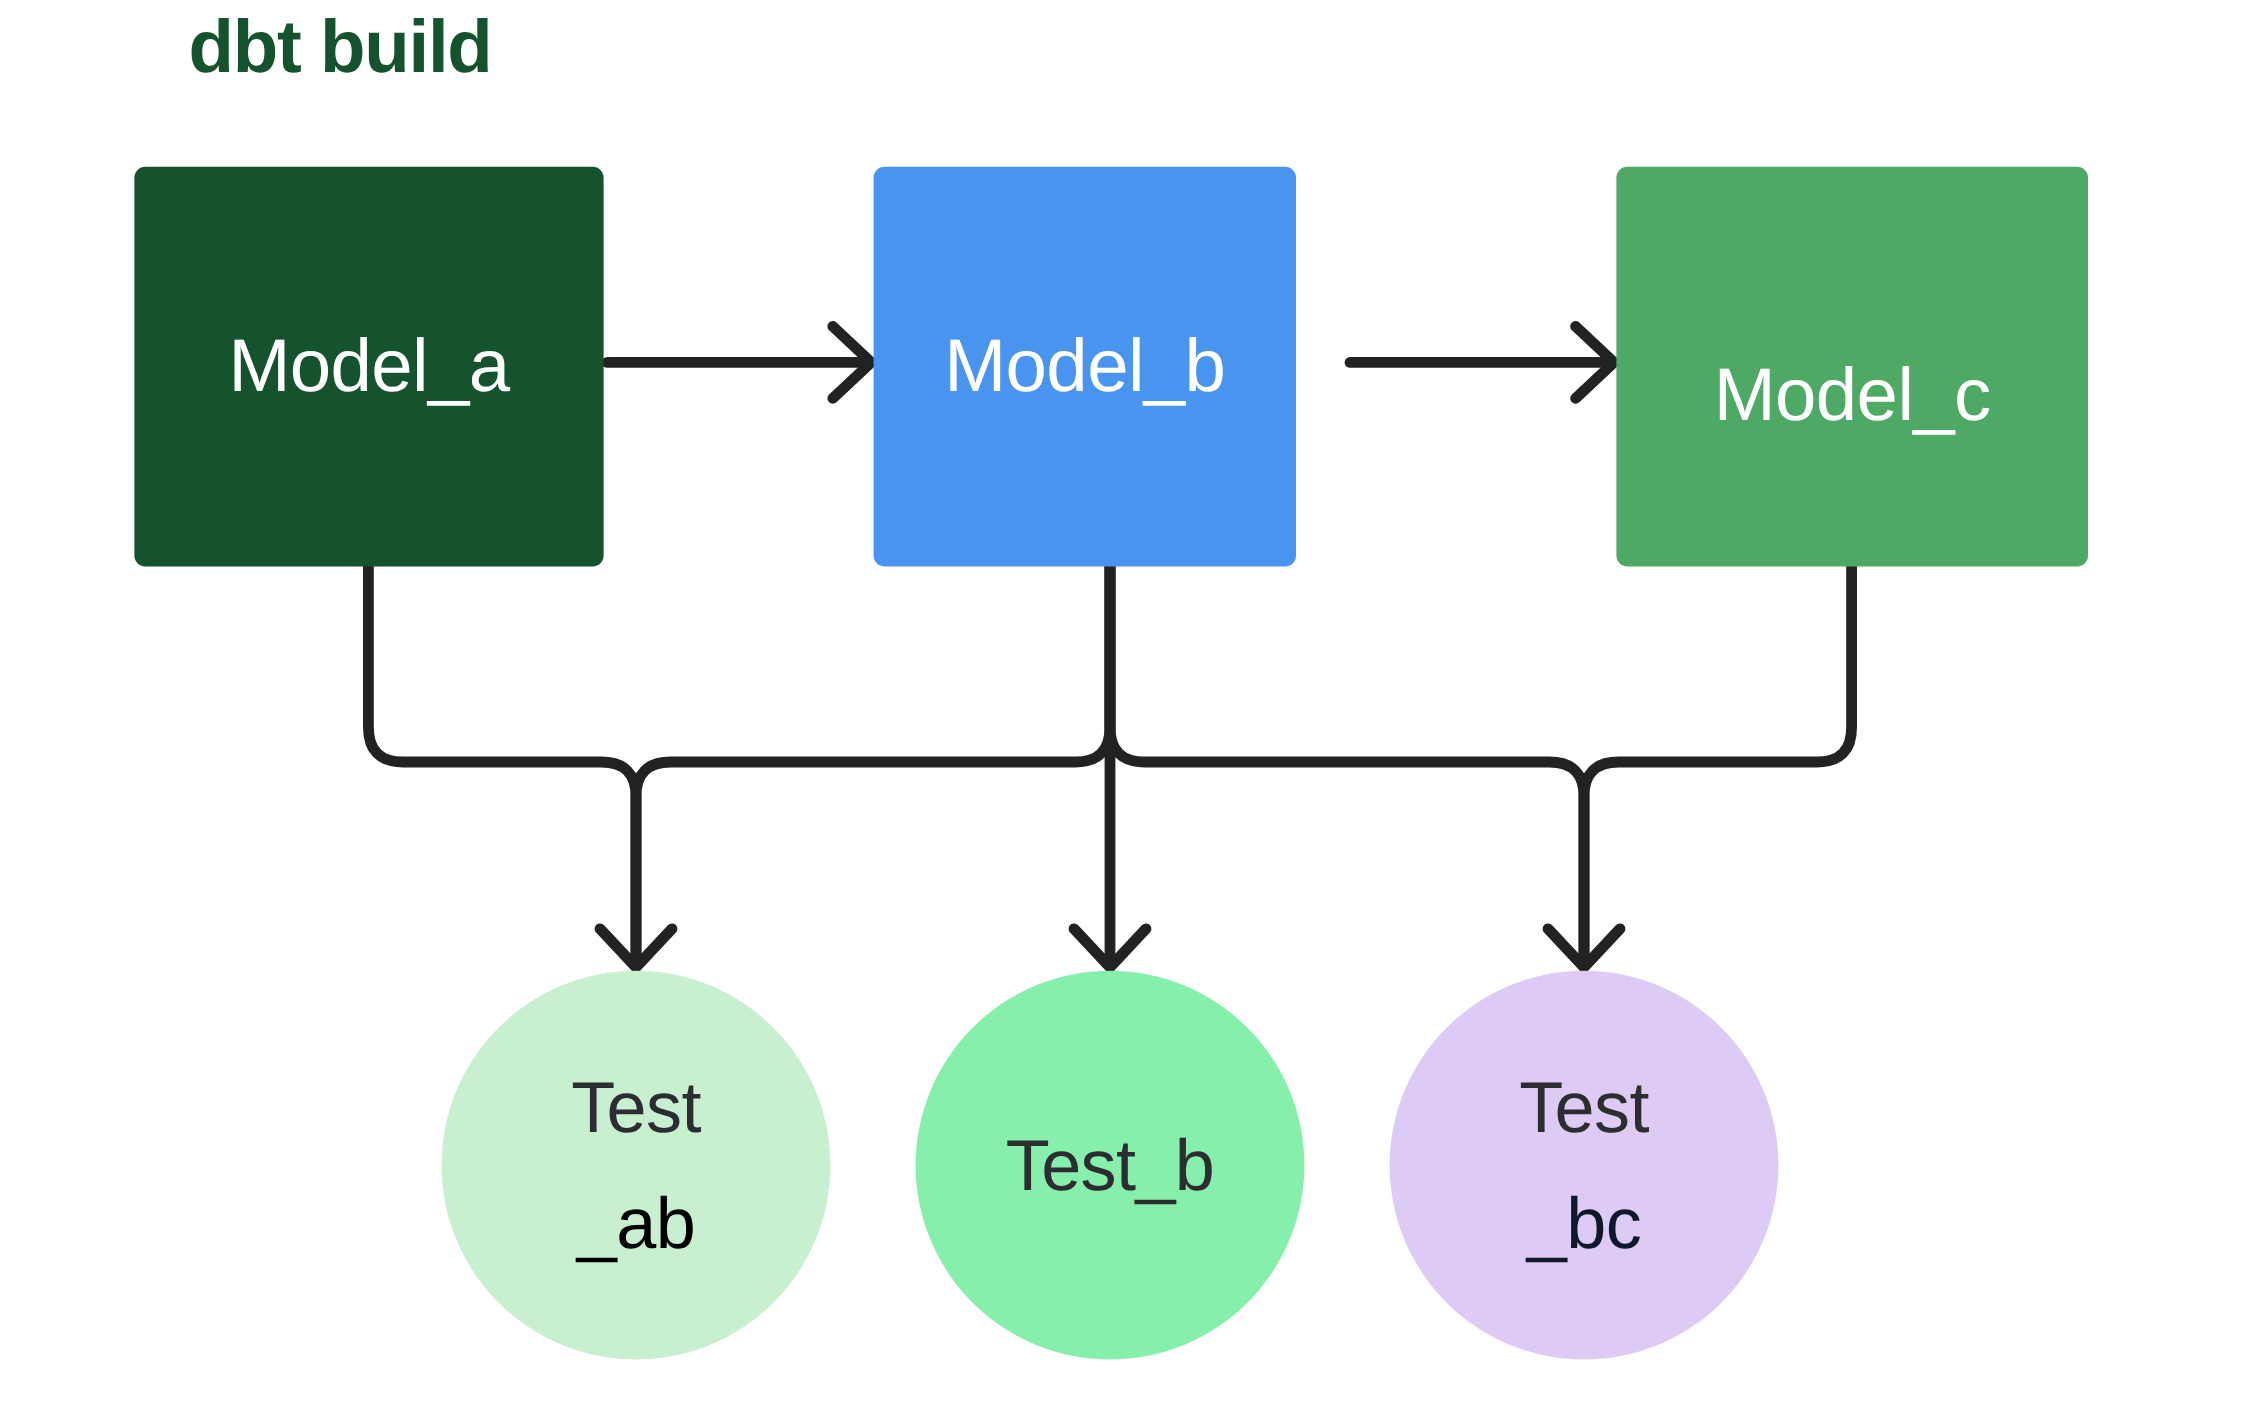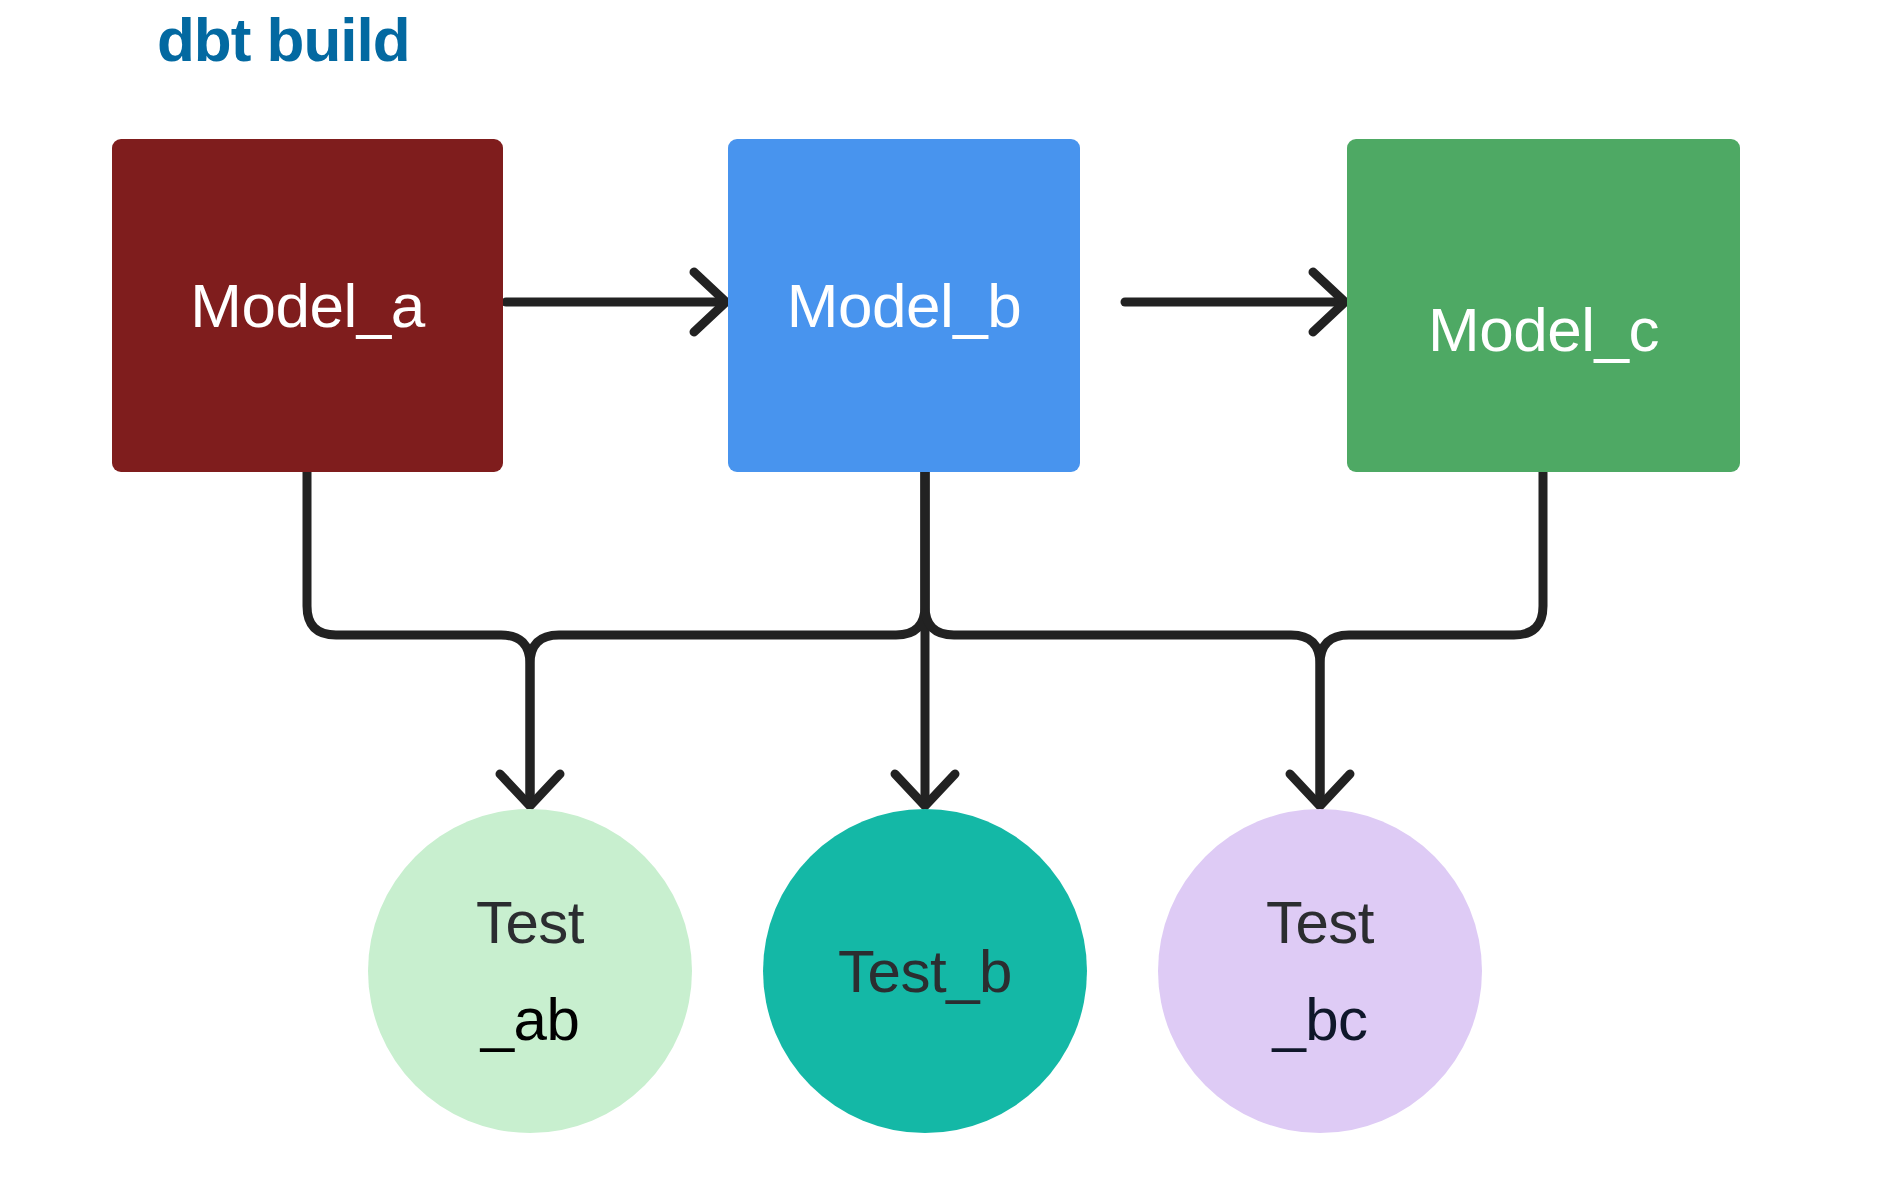--- a/index.html
+++ b/index.html
@@ -73,21 +73,21 @@
     line-height: 97px;
     letter-spacing: -0.5px;
     white-space: nowrap;
   }
 </style>
 </head>
 <body>
 
 <div class="canvas">
 
-  <div class="title" style="color: #0369a1;">dbt build</div>
+  <div class="title" style="color: #14532d;">dbt build</div>
 
   <svg class="connectors" viewBox="0 0 1880 1186" xmlns="http://www.w3.org/2000/svg">
     <g fill="none" stroke-width="9" stroke-linecap="round" stroke-linejoin="round" stroke="#222222">
 
       <path d="M 506 302 H 720"></path>
       <path d="M 694 272 L 726 302 L 694 332"></path>
 
       <path d="M 1125 302 H 1339"></path>
       <path d="M 1313 272 L 1345 302 L 1313 332"></path>
 
@@ -100,38 +100,38 @@
       <path d="M 925 472 V 606 Q 925 635 954 635 H 1291 Q 1320 635 1320 664 V 800"></path>
 
       <path d="M 1543 472 V 606 Q 1543 635 1514 635 H 1349 Q 1320 635 1320 664 V 800"></path>
 
       <path d="M 500 774 L 530 806 L 560 774"></path>
       <path d="M 895 774 L 925 806 L 955 774"></path>
       <path d="M 1290 774 L 1320 806 L 1350 774"></path>
     </g>
   </svg>
 
-  <div class="node node-a" style="background-color: #7f1d1d;">
+  <div class="node node-a" style="background-color: #14532d;">
     <span class="node-label" style="color: rgb(255, 255, 255);">Model_a</span>
   </div>
 
   <div class="node node-b" style="background-color: rgb(72, 148, 238);">
     <span class="node-label" style="color: rgb(255, 255, 255);">Model_b</span>
   </div>
 
   <div class="node node-c" style="background-color: rgb(78, 169, 100);">
     <span class="node-label" style="color: rgb(255, 255, 255); margin-top: 48px;">Model_c</span>
   </div>
 
   <div class="test test-ab" style="background-color: rgb(200, 239, 207);">
     <span class="test-line" style="color: rgb(43, 45, 48);">Test</span>
     <span class="test-line" style="color: #000000;">_ab</span>
   </div>
 
-  <div class="test test-b" style="background-color: #14b8a6;">
+  <div class="test test-b" style="background-color: #86efac;">
     <span class="test-line" style="color: rgb(43, 45, 48);">Test_b</span>
   </div>
 
   <div class="test test-bc" style="background-color: rgb(222, 203, 245);">
     <span class="test-line" style="color: rgb(43, 45, 48);">Test</span>
     <span class="test-line" style="color: #0f172a;">_bc</span>
   </div>
 
 </div>
 

